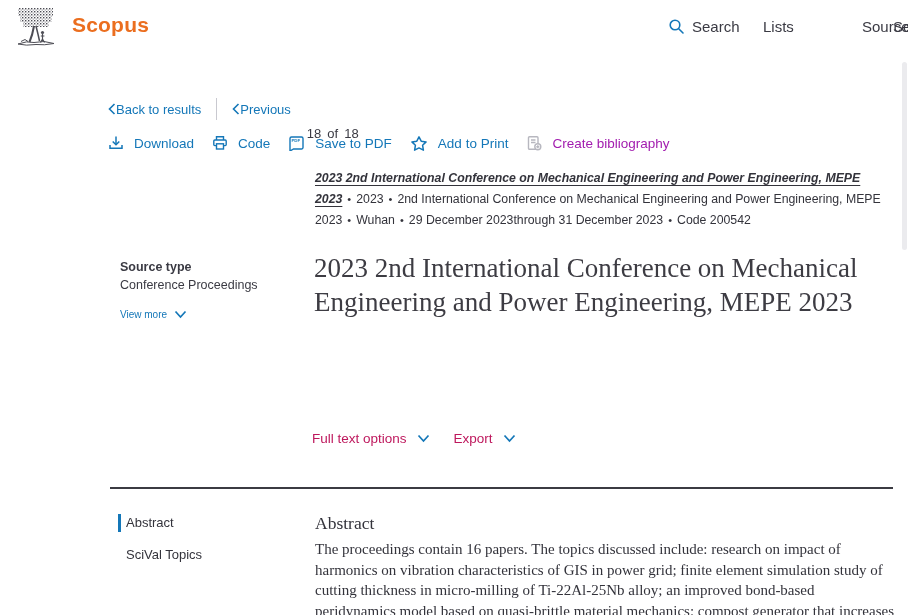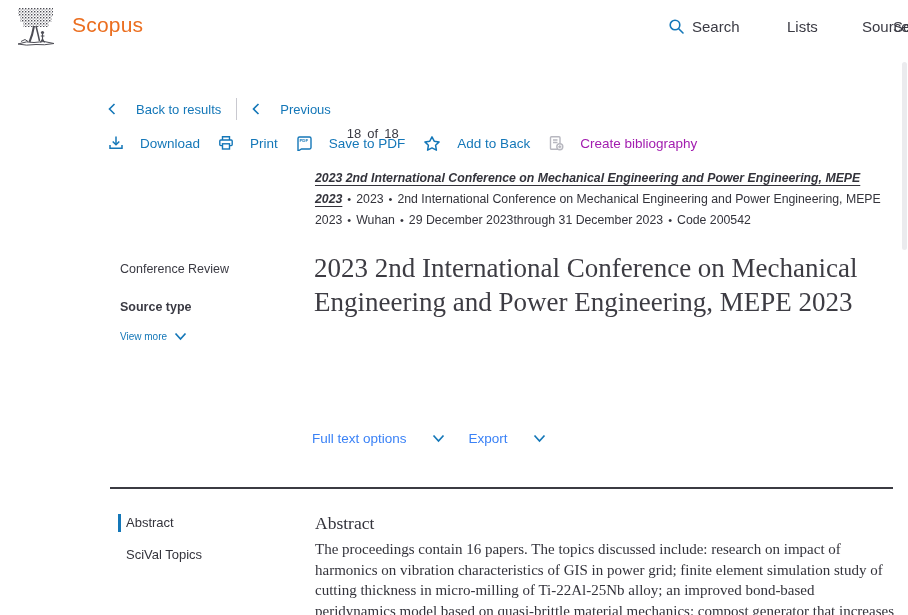--- a/index.html
+++ b/index.html
@@ -9,44 +9,44 @@
     height: 615px;
     overflow: hidden;
     background: #ffffff;
     font-family: "Liberation Sans", sans-serif;
     color: #3a3a43;
   }
   
   .logo { position: absolute; left: 13px; top: 5px; }
   .brand {
     position: absolute; left: 72px; top: 13px;
-    font-size: 21px; font-weight: 400; color: #eb6e1f; letter-spacing: .2px;
+    font-size: 21px; font-weight: 700; color: #eb6e1f; letter-spacing: .2px;
   }
   .top-nav-item {
     position: absolute; top: 18px; font-size: 15px; color: #3a3a43;
     display: flex; align-items: flex-start; gap: 7px; white-space: nowrap; cursor: pointer;
   }
   .tn-search { left: 668px; }
-  .tn-lists { left: 763px; margin-left: 24px; }
+  .tn-lists { left: 763px; }
   .tn-sources { left: 862px; }
   .tn-scival { left: 893px; }
   
   .nav-row {
     position: absolute; left: 108px; top: 98px; height: 22px;
     display: flex; align-items: center; font-size: 13px;
   }
-  .link { color: #1477b8; cursor: pointer; display: inline-flex; align-items: center; gap: 20px; }
+  .link { color: #1477b8; cursor: pointer; display: inline-flex; align-items: center; gap: 0; }
   .vdiv { width: 1px; height: 22px; background: #c9c9d0; margin: 0 15px; }
   .count-group { display: inline-flex; gap: 6px; margin-left: 16px; color: #3a3a43; margin-top: 48px; }
   
   .toolbar {
     position: absolute; left: 108px; top: 132px; height: 22px;
     display: flex; align-items: center; gap: 18px; font-size: 13.5px;
   }
-  .tool { display: inline-flex; align-items: center; gap: 16px; color: #1477b8; cursor: pointer; white-space: nowrap; }
+  .tool { display: inline-flex; align-items: center; gap: 10px; color: #1477b8; cursor: pointer; white-space: nowrap; }
   .tool.disabled { color: #a21caf; cursor: default; }
   
   .citation {
     position: absolute; left: 315px; top: 168px; width: 575px;
     font-size: 12.3px; line-height: 21px; color: #33333b;
   }
   .citation .src {
     font-weight: 700; font-style: italic;
     text-decoration: underline; text-underline-offset: 3px; cursor: pointer;
   }
@@ -58,21 +58,21 @@
   .meta-value { line-height: 16px; margin-top: 2px; }
   .view-more { margin-top: 16px; font-size: 10px; display: inline-flex; align-items: center; gap: 7px; }
   
   .doc-title {
     position: absolute; left: 314px; top: 251px; width: 588px;
     font-family: "Liberation Serif", serif; font-weight: 400;
     font-size: 27px; line-height: 34px; color: #3d3c43;
   }
   
   .actions { position: absolute; left: 312px; top: 431px; display: flex; gap: 24px; font-size: 13.5px; }
-  .action { display: inline-flex; align-items: center; gap: 25px; color: #3b82f6; cursor: pointer; }
+  .action { display: inline-flex; align-items: center; gap: 10px; color: #be185d; cursor: pointer; }
   
   .rule { position: absolute; left: 110px; top: 487px; width: 783px; height: 2px; background: #3b3b42; }
   
   .section-nav { position: absolute; left: 118px; top: 514px; font-size: 13px; }
   .section-item { padding-left: 8px; line-height: 18px; margin-bottom: 14px; cursor: pointer; color: #33333b; }
   .section-item.active { border-left: 3px solid #1477b8; padding-left: 5px; }
   
   .abstract-heading {
     position: absolute; left: 315px; top: 513px;
     font-family: "Liberation Serif", serif; font-size: 17.5px; color: #33333b;
@@ -170,59 +170,59 @@
       <span>Download</span>
     </span>
     <span class="tool">
       <span>
         <svg width="16" height="16" viewBox="0 0 16 16" fill="none" stroke="#1477b8" stroke-width="1.4">
             <path d="M4.5 5V1.8h7V5"></path>
             <rect x="1.8" y="5" width="12.4" height="5.6" rx="1"></rect>
             <rect x="4.5" y="8.8" width="7" height="5.2" fill="#ffffff"></rect>
           </svg>
       </span>
-      <span>Print</span>
+      <span>Code</span>
     </span>
     <span class="tool">
       <span>
         <svg width="17" height="16" viewBox="0 0 17 16" fill="none" stroke="#1477b8" stroke-width="1.4">
             <path d="M2 4.5v-1A1.5 1.5 0 0 1 3.5 2h10A1.5 1.5 0 0 1 15 3.5v9a1.5 1.5 0 0 1-1.5 1.5h-8L2 16v-4z"></path>
             <text x="3.4" y="7.4" font-size="4.4" font-weight="700" fill="#1477b8" stroke="none" font-family="Liberation Sans, sans-serif">PDF</text>
           </svg>
       </span>
       <span>Save to PDF</span>
     </span>
     <span class="tool">
       <span>
         <svg width="18" height="17" viewBox="0 0 18 17" fill="none" stroke="#1477b8" stroke-width="1.5" stroke-linejoin="round">
             <path d="M9 1.8l2.2 4.4 4.9.7-3.5 3.4.8 4.9L9 12.9l-4.4 2.3.8-4.9L1.9 6.9l4.9-.7z"></path>
           </svg>
       </span>
-      <span>Add to Back</span>
+      <span>Add to Print</span>
     </span>
     <span class="tool disabled">
       <span>
         <svg width="16" height="16" viewBox="0 0 16 16" fill="none" stroke="#b7b7bf" stroke-width="1.4">
             <rect x="2.5" y="1.8" width="9.5" height="12.4" rx="1"></rect>
             <path d="M5 5h4.5M5 7.5h4.5"></path>
             <circle cx="11.8" cy="11.8" r="3" fill="#ffffff"></circle>
             <path d="M11.8 10.3v3M10.3 11.8h3"></path>
           </svg>
       </span>
       <span>Create bibliography</span>
     </span>
   </div>
 
   <div class="citation">
     <span class="src">2023 2nd International Conference on Mechanical Engineering and Power Engineering, MEPE 2023</span><span class="dot">•</span><span>2023</span><span class="dot">•</span><span>2nd International Conference on Mechanical Engineering and Power Engineering, MEPE 2023</span><span class="dot">•</span><span>Wuhan</span><span class="dot">•</span><span>29 December 2023through 31 December 2023</span><span class="dot">•</span><span>Code 200542</span>
   </div>
 
   <div class="meta">
-    <div class="meta-value">Conference Review</div>
     <div class="meta-label">Source type</div>
+    <div class="meta-value">Conference Proceedings</div>
     <div class="view-more link">
       <span>View more</span>
       <span>
         <svg width="13" height="9" viewBox="0 0 13 9" fill="none" stroke="#1477b8" stroke-width="1.7">
             <polyline points="1.5,1.5 6.5,7 11.5,1.5"></polyline>
           </svg>
       </span>
     </div>
   </div>
 

